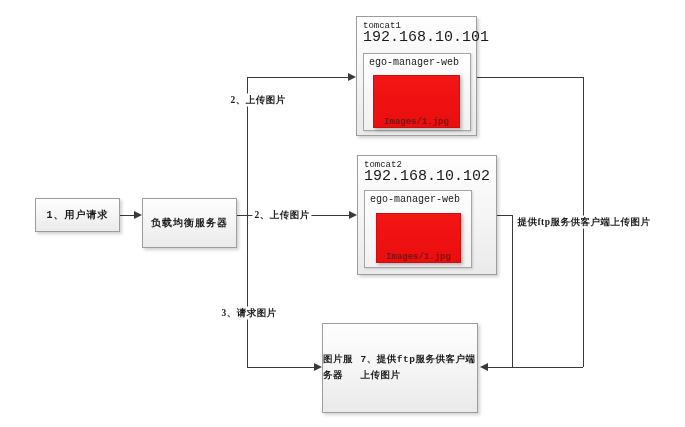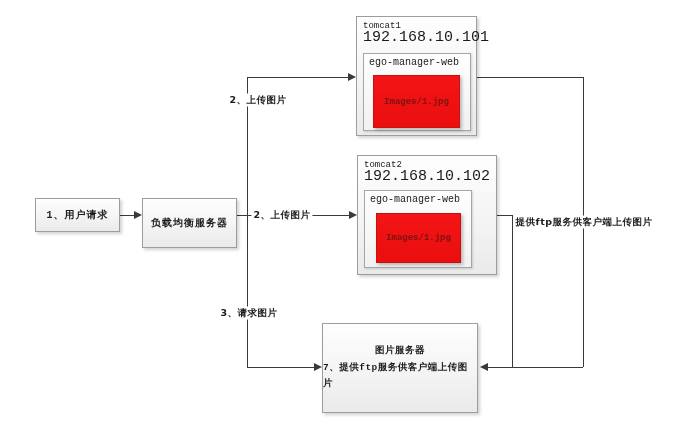--- a/index.html
+++ b/index.html
@@ -13,41 +13,41 @@
   .vl{width:1px;}
   .arr-r{position:absolute;width:0;height:0;
     border-top:4px solid transparent;border-bottom:4px solid transparent;
     border-left:8px solid #3a3a3a;}
   .arr-l{position:absolute;width:0;height:0;
     border-top:4px solid transparent;border-bottom:4px solid transparent;
     border-right:8px solid #3a3a3a;}
   
   .elbl{position:absolute;transform:translate(-50%,-50%);
     background:#ffffff;padding:0 2px;white-space:nowrap;
-    font-size:9.5px;font-weight:bold;color:#1c1c1c;letter-spacing:0.5px;}
+    font-size:9.5px;font-weight:bold;color:#1c1c1c;letter-spacing:0.5px;font-family:Liberation Serif, serif;}
   
   .vbox{position:absolute;box-sizing:border-box;
     background:linear-gradient(180deg,#fefefe 0%,#f4f4f4 55%,#eaeaea 100%);
     border:1px solid #9d9d9d;
     box-shadow:2px 2px 3px rgba(0,0,0,0.18);font-family:Liberation Mono, monospace;}
   .center-label{display:flex;align-items:center;justify-content:center;
     font-size:10px;font-weight:bold;color:#1c1c1c;letter-spacing:1px;}
   .tc-title{position:absolute;left:6px;top:3px;font-size:9px;color:#1a1a1a;line-height:12px;}
   .tc-ip{position:absolute;left:6px;top:15px;font-size:15px;color:#1a1a1a;line-height:12px;}
   .ego-box{position:absolute;box-sizing:border-box;
     background:linear-gradient(180deg,#fefefe,#f1f1f1);
     border:1px solid #a6a6a6;box-shadow:1px 1px 2px rgba(0,0,0,0.15);}
   .ego-label{position:absolute;left:5px;top:3px;font-size:10px;color:#1a1a1a;}
   .red-box{position:absolute;box-sizing:border-box;
     background:linear-gradient(180deg,#f41515 0%,#ea0e0e 100%);
     border:1px solid #c91010;box-shadow:2px 2px 3px rgba(0,0,0,0.25);
-    display:flex;align-items:center;justify-content:center;
+    display:flex;align-items:flex-end;justify-content:center;
     font-size:9px;font-weight:600;color:#7a1212;}
-  .srv-content{position:absolute;inset:0;display:flex;flex-direction:column;
-    align-items:center;justify-content:center;
+  .srv-content{position:absolute;inset:0;display:flex;flex-direction:row;
+    align-items:center;
     font-size:9.5px;font-weight:bold;color:#1c1c1c;line-height:16.5px;letter-spacing:0.5px;}
 </style>
 </head>
 <body>
 
 <div class="canvas">
 
   <div class="hl" style="left:120px;top:215px;width:14px"></div>
   <div class="arr-r" style="left:134px;top:211px"></div>
 

